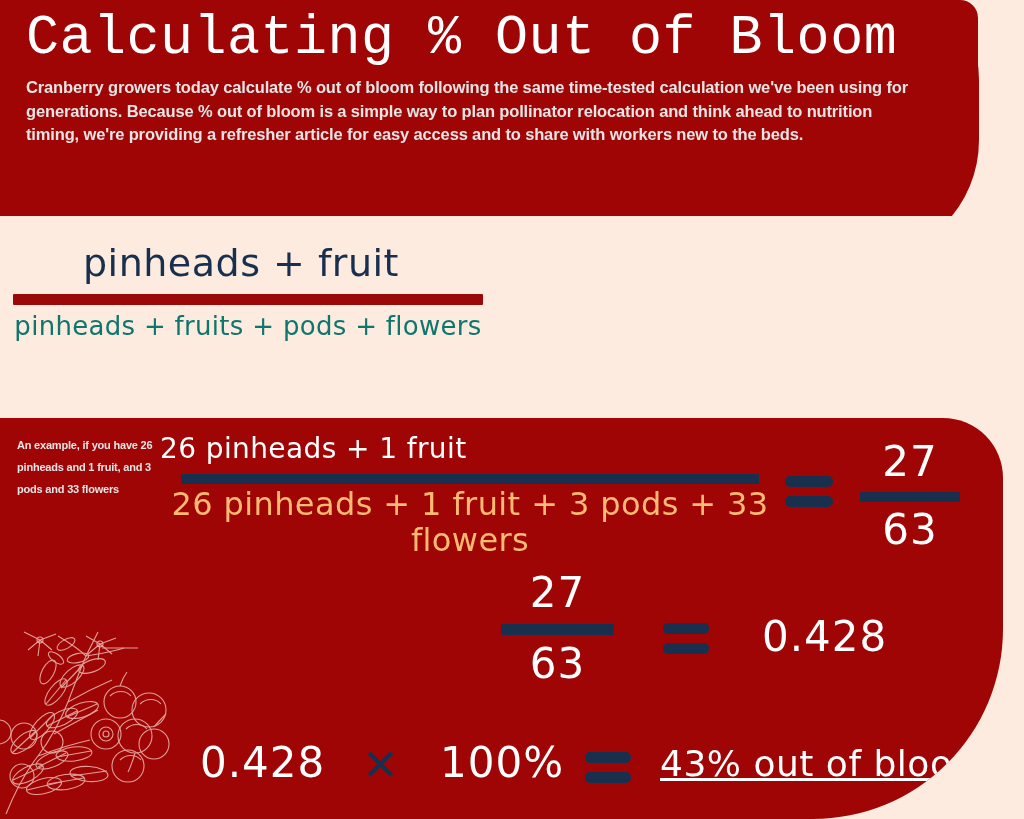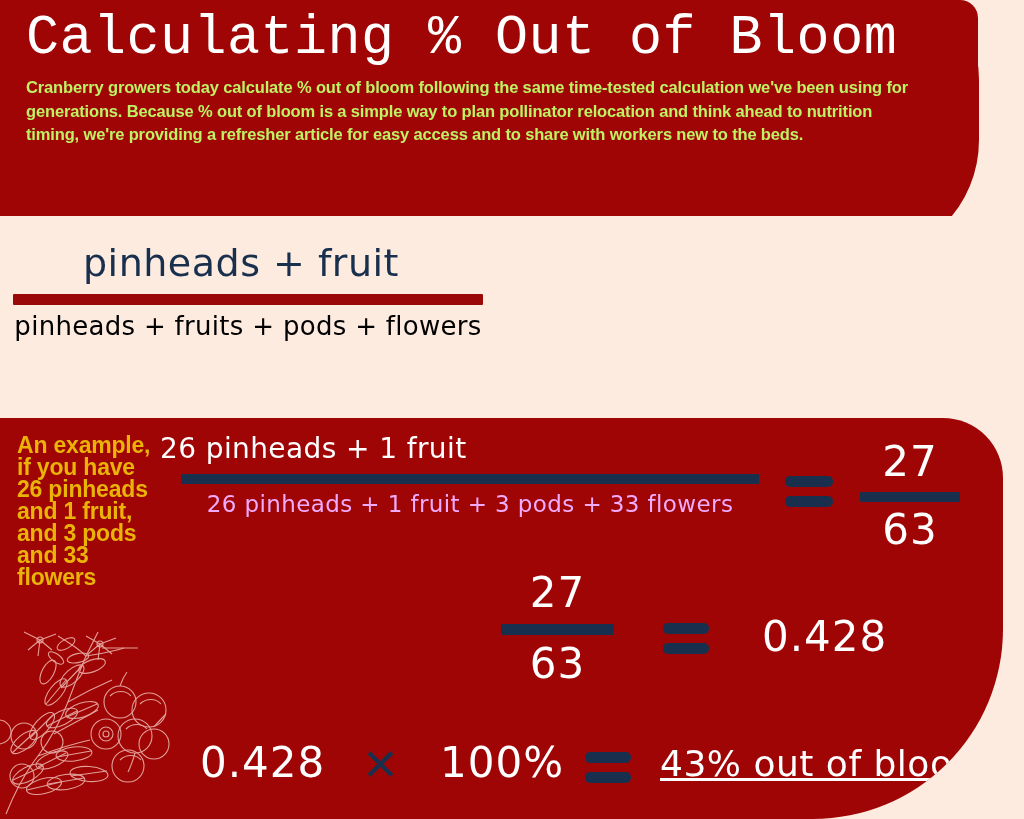--- a/index.html
+++ b/index.html
@@ -53,21 +53,21 @@
     font-weight: 400;
     letter-spacing: 0.5px;
     margin: 0 0 6px 0;
     white-space: nowrap;
   }
   .intro {
     font-family: "Liberation Sans", sans-serif;
     font-size: 16.5px;
     line-height: 23.5px;
     font-weight: bold;
-    color: #bef264;
+    color: #e5e5e5;
     letter-spacing: -0.15px;
     max-width: 930px;
     margin: 0;
   }
 
   
   .formula-band {
     position: absolute;
     left: 0;
     top: 216px;
@@ -100,21 +100,21 @@
   }
   .frac-main .bar {
     height: 11px;
     background: #9a0808;
     width: 470px;
     margin: 8px 0 4px 0;
     border-radius: 1px;
   }
   .frac-main .den {
     text-align: center;
-    color: #000000;
+    color: #0f766e;
     font-size: 26px;
     font-family: "DejaVu Sans", sans-serif;
     line-height: 34px;
     letter-spacing: 0.3px;
   }
   .op-times-red {
     position: absolute;
     left: 498px;
     top: 288px;
     color: #9a0808;
@@ -169,24 +169,24 @@
     border-top-right-radius: 60px;
     border-bottom-right-radius: 190px;
     overflow: hidden;
   }
   .example-text {
     position: absolute;
     left: 17px;
     top: 16px;
     width: 140px;
     font-family: "Liberation Sans", sans-serif;
-    font-size: 23px;
+    font-size: 11px;
     line-height: 22px;
     font-weight: bold;
-    color: #eab308;
+    color: #e5e5e5;
     letter-spacing: -0.2px;
   }
 
   
   .botanical {
     position: absolute;
     left: -6px;
     top: 196px;
     width: 185px;
     height: 205px;
@@ -210,22 +210,22 @@
   }
   .eq1 .bar {
     height: 10px;
     background: #18304e;
     width: 578px;
     margin: 6px auto 2px auto;
     border-radius: 1px;
   }
   .eq1 .den {
     text-align: center;
-    color: #f0abfc;
-    font-size: 23px;
+    color: #fdba74;
+    font-size: 32px;
     font-family: "DejaVu Sans", sans-serif;
     line-height: 36px;
     letter-spacing: 0.4px;
   }
   .eq1-equals {
     position: absolute;
     left: 785px;
     top: 58px;
     width: 48px;
   }

